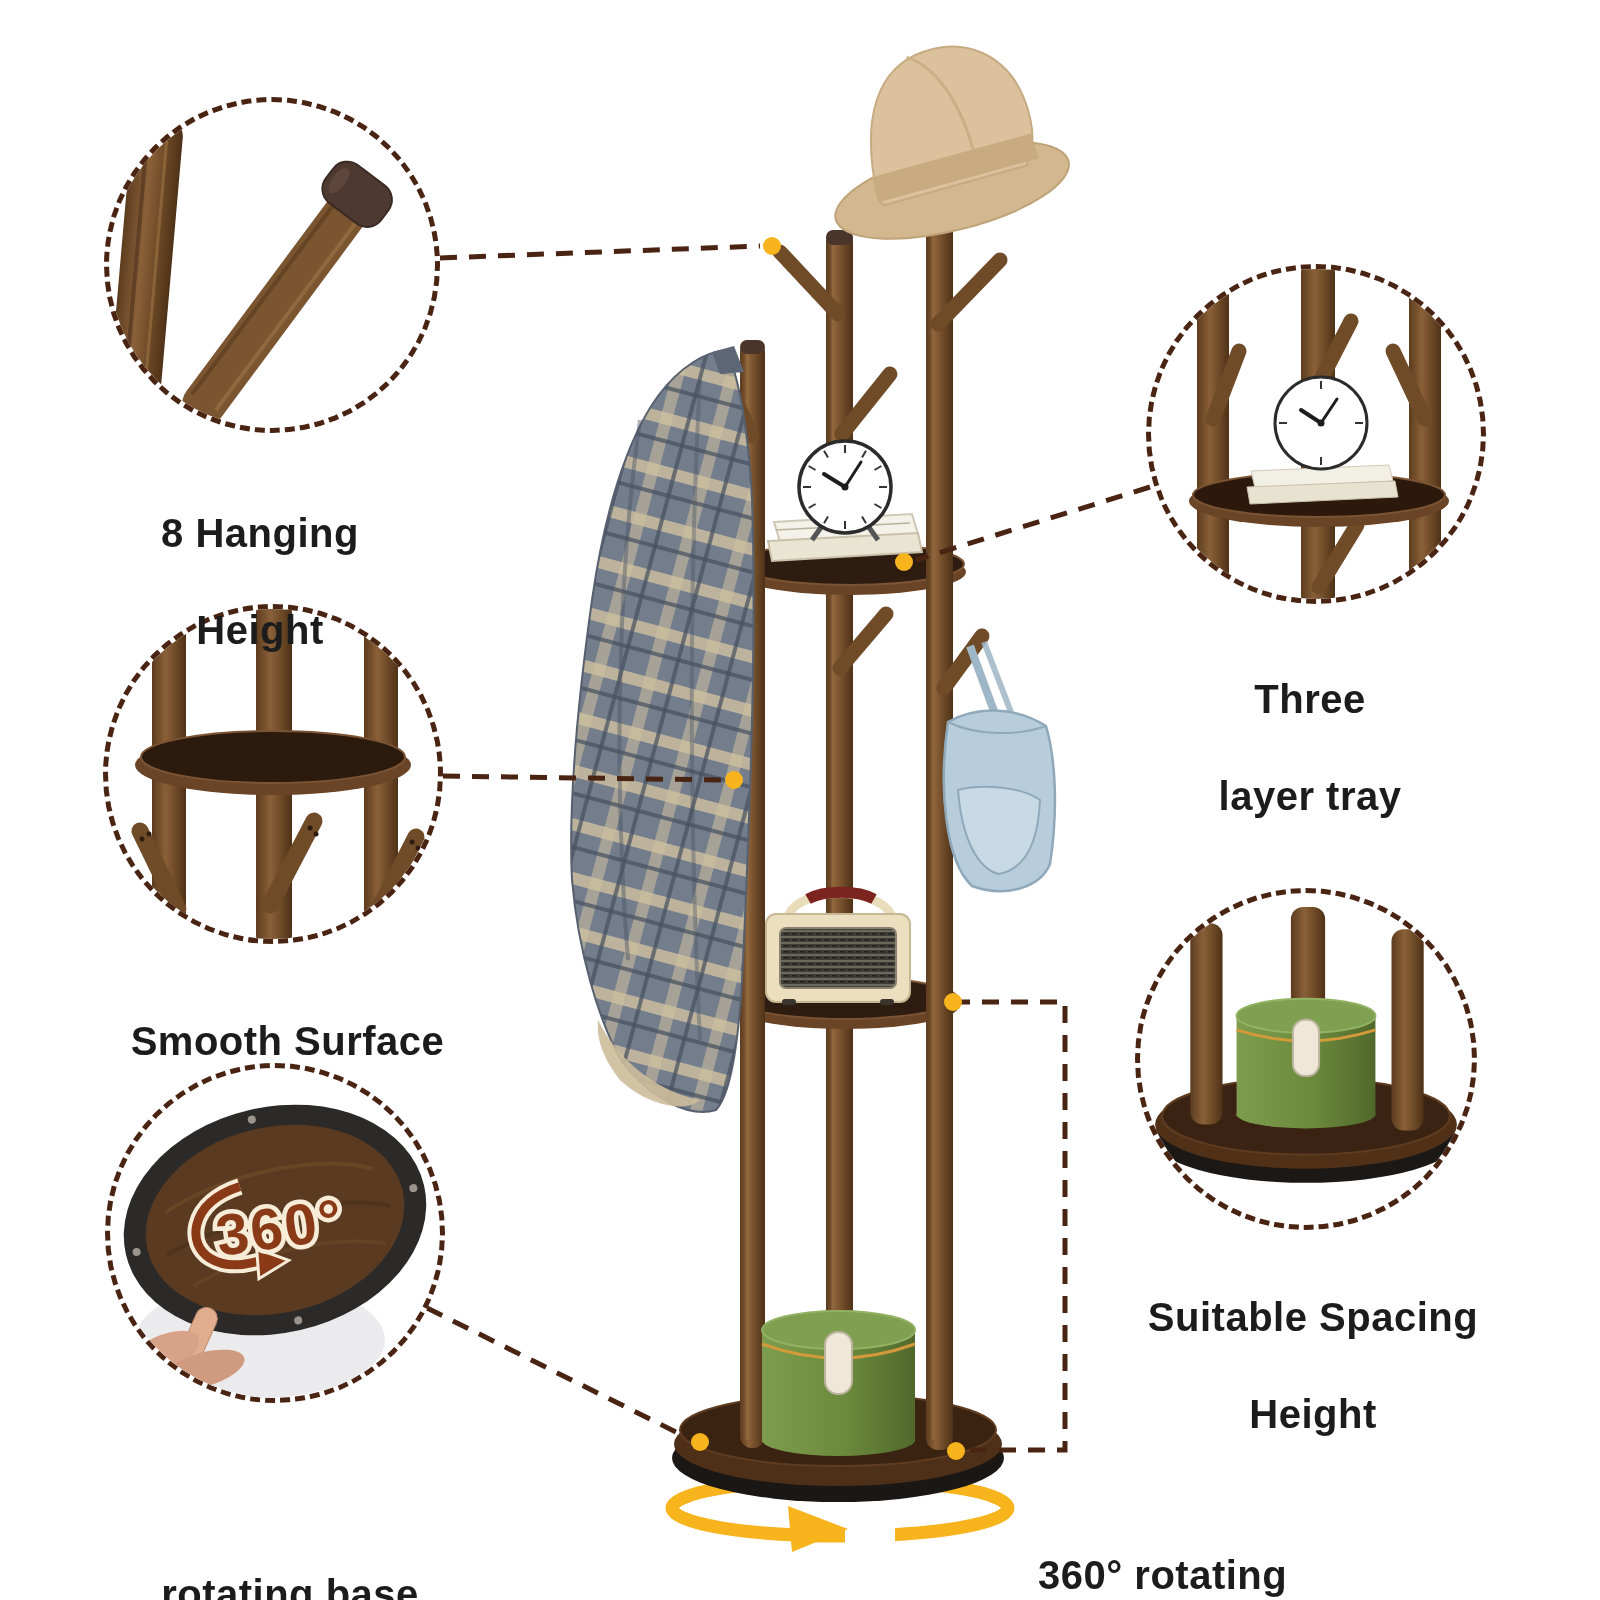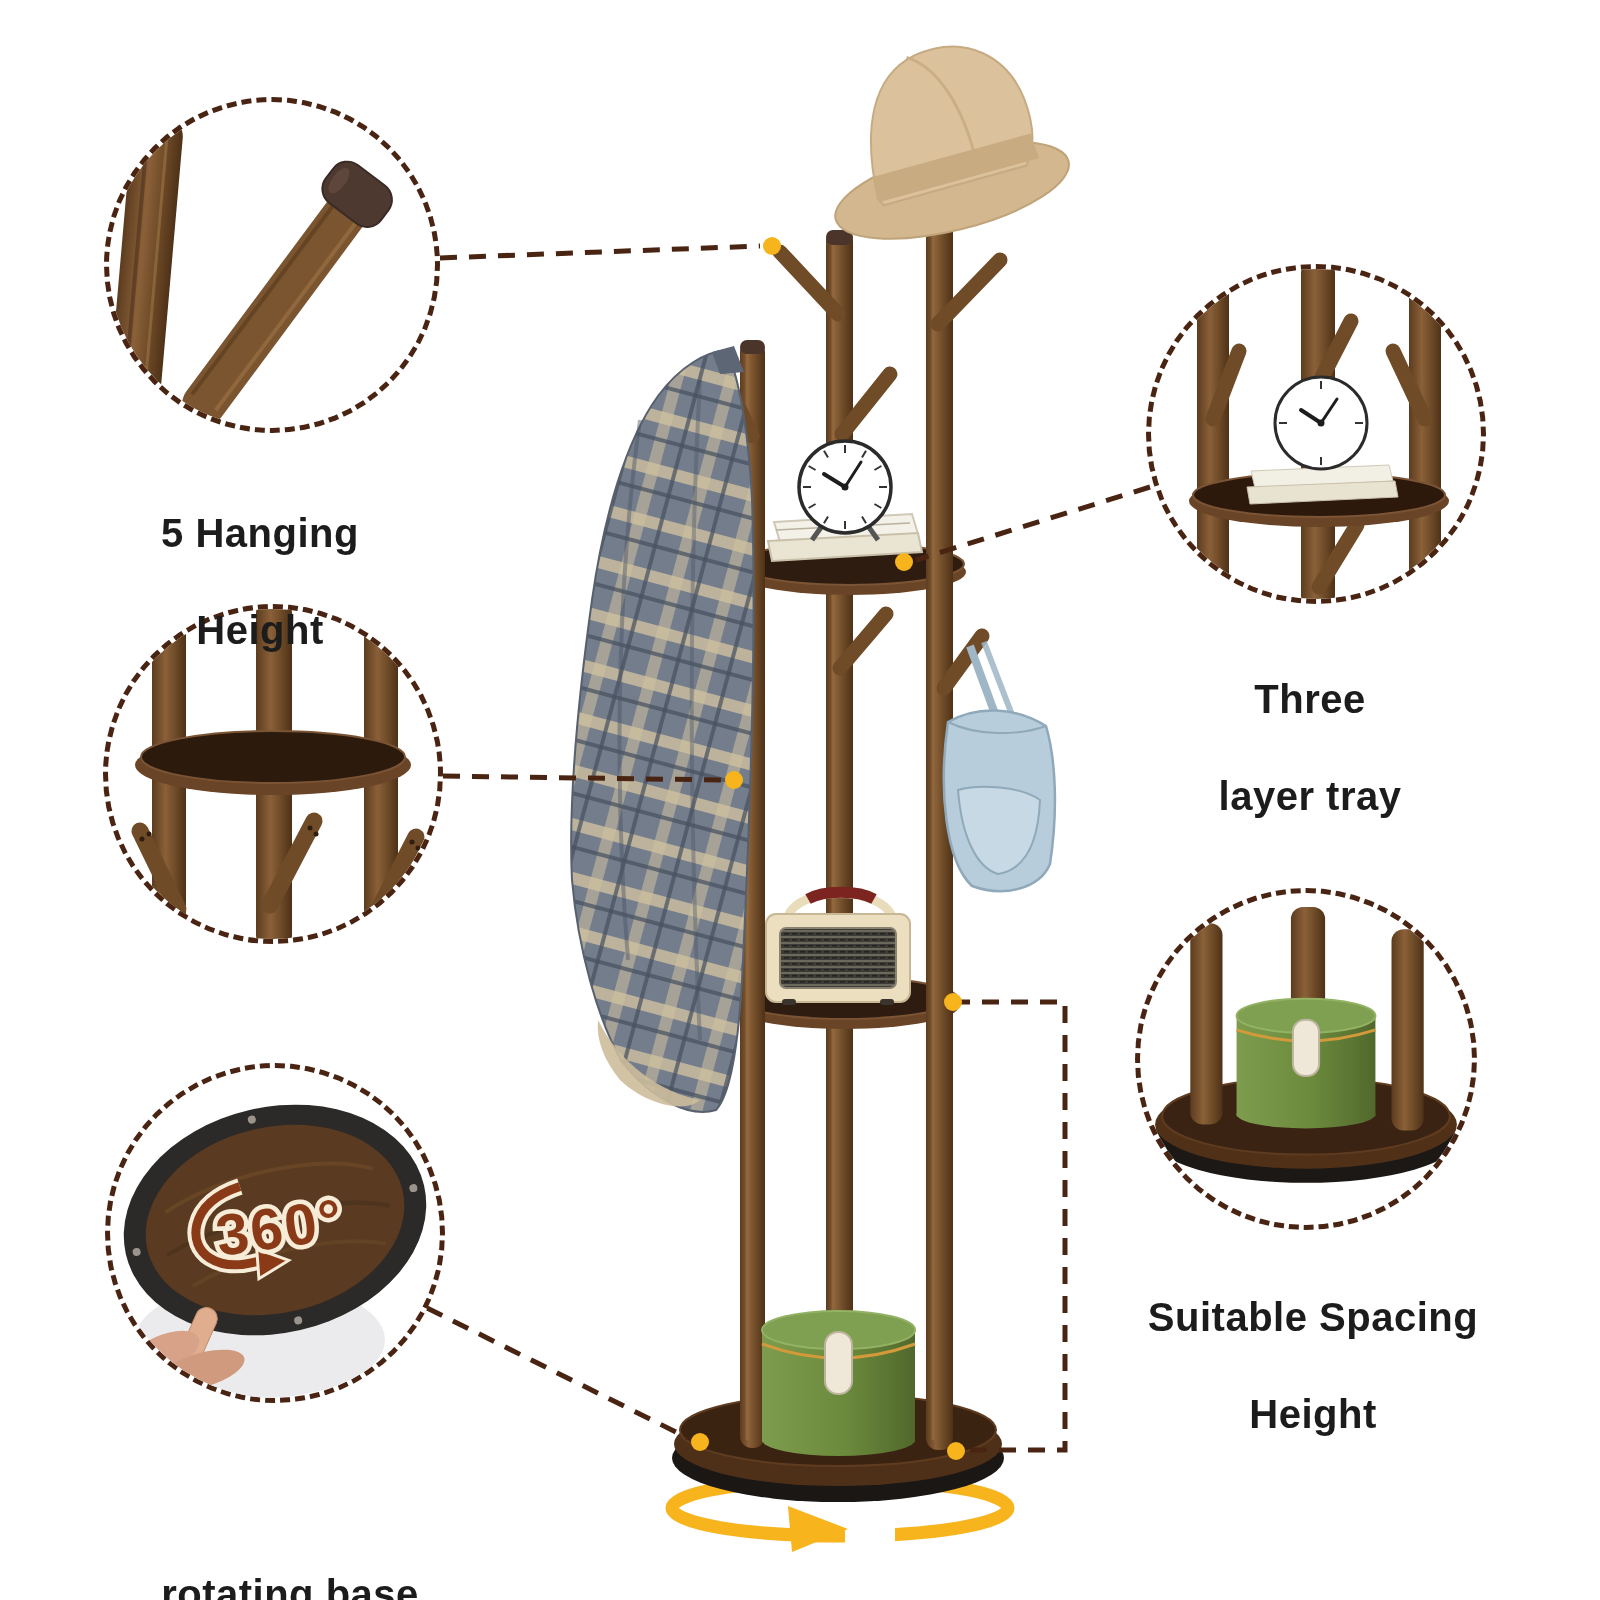--- a/index.html
+++ b/index.html
@@ -322,34 +322,40 @@
         <rect x="96" y="122" width="138" height="100" fill="url(#greenGrad)"></rect>
         <ellipse cx="165" cy="220" rx="69" ry="14" fill="url(#greenGrad)"></ellipse>
         <ellipse cx="165" cy="122" rx="69" ry="17" fill="#7fa050" stroke="#93b264" stroke-width="2"></ellipse>
         <path d="M 96 136 Q 165 158 234 136" fill="none" stroke="#d29a3a" stroke-width="3"></path>
         <rect x="152" y="126" width="26" height="56" rx="12" fill="#efe7d7" stroke="#bdb49e" stroke-width="2"></rect>
       </g>
     </svg>
   </div>
 
   <div class="label" style="left:60px; top:460px; width:400px;">
-    <span>5 Hanging</span><br>
+    <span>8 Hanging</span><br>
     <span>Height</span>
   </div>
 
+  <div class="label" style="left:55px; top:968px; width:465px;">
+    <span>Smooth Surface</span>
+  </div>
 
   <div class="label" style="left:70px; top:1424px; width:440px;">
     <br>
     <span>rotating base</span>
   </div>
 
   <div class="label" style="left:1080px; top:1244px; width:466px;">
     <span>Suitable Spacing</span><br>
     <span>Height</span>
   </div>
 
   <div class="label" style="left:1110px; top:626px; width:400px;">
     <span>Three</span><br>
     <span>layer tray</span>
   </div>
 
+  <div class="label label-left" style="left:1038px; top:1502px; width:480px;">
+    <span>360° rotating</span>
+  </div>
 
 </div>
 
 </body></html>

